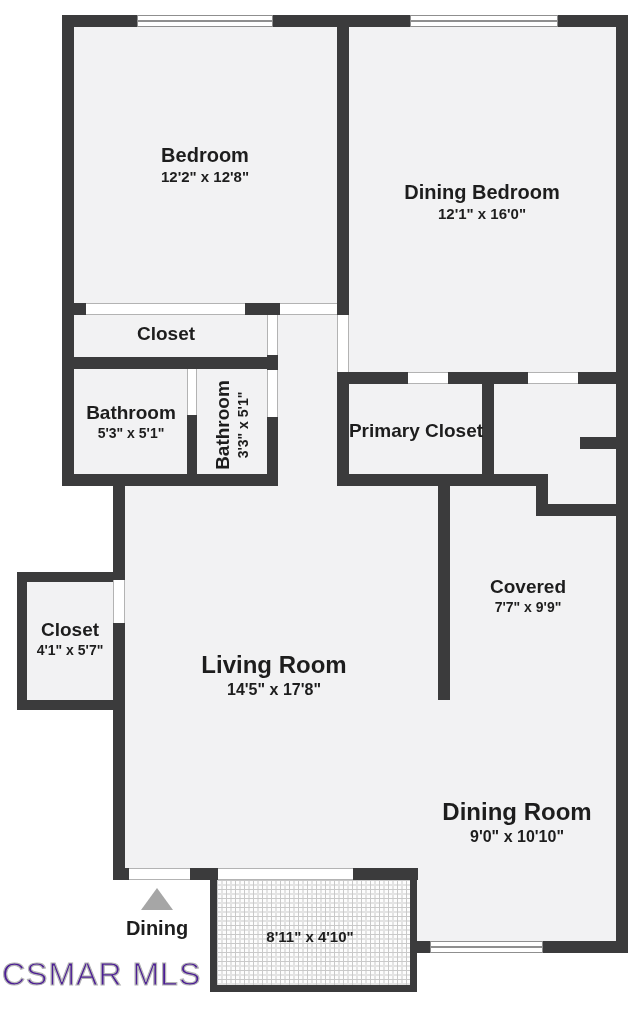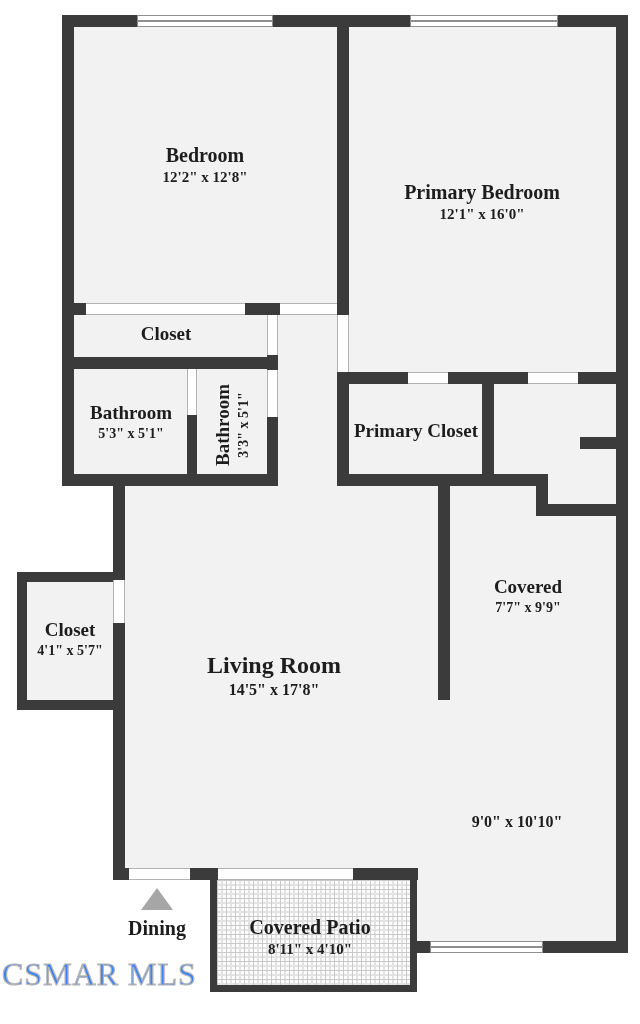--- a/index.html
+++ b/index.html
@@ -1,17 +1,17 @@
 <!DOCTYPE html>
 <html><head>
 <meta charset="utf-8">
 <style>
   html,body{margin:0;padding:0;background:#ffffff;}
   #plan{position:relative;width:640px;height:1024px;background:#ffffff;overflow:hidden;
-        font-family:Liberation Serif, serif;color:#1d1d1d;}
+        font-family:Liberation Sans, sans-serif;color:#1d1d1d;}
   .floor{position:absolute;background:#f2f2f3;}
   .wall{position:absolute;background:#3b3b3c;}
   .window-h{position:absolute;background:#ffffff;border:1px solid #8f8f8f;box-sizing:border-box;
             background-image:linear-gradient(to bottom,transparent 44%,#8f8f8f 44%,#8f8f8f 56%,transparent 56%);}
   .door-h{position:absolute;background:#ffffff;border-top:1px solid #b3b3b3;border-bottom:1px solid #b3b3b3;box-sizing:border-box;}
   .door-v{position:absolute;background:#ffffff;border-left:1px solid #b3b3b3;border-right:1px solid #b3b3b3;box-sizing:border-box;}
   .patio{position:absolute;left:210px;top:880px;width:207px;height:112px;box-sizing:border-box;
          border-left:7px solid #3b3b3c;border-right:7px solid #3b3b3c;border-bottom:7px solid #3b3b3c;
          background-color:#fdfdfd;
          background-image:
@@ -31,21 +31,21 @@
   .lbl.big .rdims{font-size:16px;}
   .lbl.wrap{white-space:normal;width:104px;line-height:1.1;}
   .lbl.wrap .rdims{margin-top:3px;}
   .rot{transform:translate(-50%,-50%) rotate(-90deg);}
   .entry-tri{position:absolute;left:141px;top:888px;width:0;height:0;
              border-left:16px solid transparent;border-right:16px solid transparent;
              border-bottom:22px solid #a6a6a6;}
   .entry-lbl{position:absolute;left:157px;top:928px;transform:translate(-50%,-50%);
              font-size:20px;font-weight:700;white-space:nowrap;}
   .watermark{position:absolute;left:2px;top:956px;font-size:32px;font-weight:400;letter-spacing:1px;
-             color:#3b82f6;-webkit-text-stroke:1.2px #b5b5b5;white-space:nowrap;}
+             color:#4c1d95;-webkit-text-stroke:1.2px #b5b5b5;white-space:nowrap;}
   .disclaimer{position:absolute;left:0;top:1005px;width:640px;text-align:center;
               font-size:9px;color:#4d4d4d;}
 </style>
 </head>
 <body>
 
 <div id="plan">
 
   <div class="floor" style="left:62px;top:15px;width:566px;height:471px"></div>
   <div class="floor" style="left:113px;top:486px;width:515px;height:382px"></div>
@@ -101,21 +101,21 @@
   <div class="door-h" style="left:528px;top:372px;width:50px;height:12px"></div>
   <div class="door-v" style="left:113px;top:580px;width:12px;height:43px"></div>
   <div class="door-h" style="left:129px;top:868px;width:61px;height:12px"></div>
   <div class="door-h" style="left:218px;top:868px;width:135px;height:12px"></div>
 
   <div class="lbl" style="left:205px;top:165px">
     <div class="rname">Bedroom</div>
     <div class="rdims">12'2" x 12'8"</div>
   </div>
   <div class="lbl" style="left:482px;top:202px">
-    <div class="rname">Primary Bedroom</div>
+    <div class="rname">Dining Bedroom</div>
     <div class="rdims">12'1" x 16'0"</div>
   </div>
   <div class="lbl small" style="left:166px;top:334px">
     <div class="rname">Closet</div>
   </div>
   <div class="lbl small" style="left:131px;top:422px">
     <div class="rname">Bathroom</div>
     <div class="rdims">5'3" x 5'1"</div>
   </div>
   <div class="lbl small rot" style="left:232px;top:425px">
@@ -131,24 +131,24 @@
   </div>
   <div class="lbl small" style="left:70px;top:639px">
     <div class="rname">Closet</div>
     <div class="rdims">4'1" x 5'7"</div>
   </div>
   <div class="lbl big" style="left:274px;top:675px">
     <div class="rname">Living Room</div>
     <div class="rdims">14'5" x 17'8"</div>
   </div>
   <div class="lbl big" style="left:517px;top:822px">
+    <div class="rname">Dining Room</div>
     <div class="rdims">9'0" x 10'10"</div>
   </div>
   <div class="lbl" style="left:310px;top:937px">
-    <div class="rname">Covered Patio</div>
     <div class="rdims">8'11" x 4'10"</div>
   </div>
 
   <div class="entry-tri"></div>
   <div class="entry-lbl">Dining</div>
 
   <div class="watermark">CSMAR MLS</div>
 
 </div>
 

